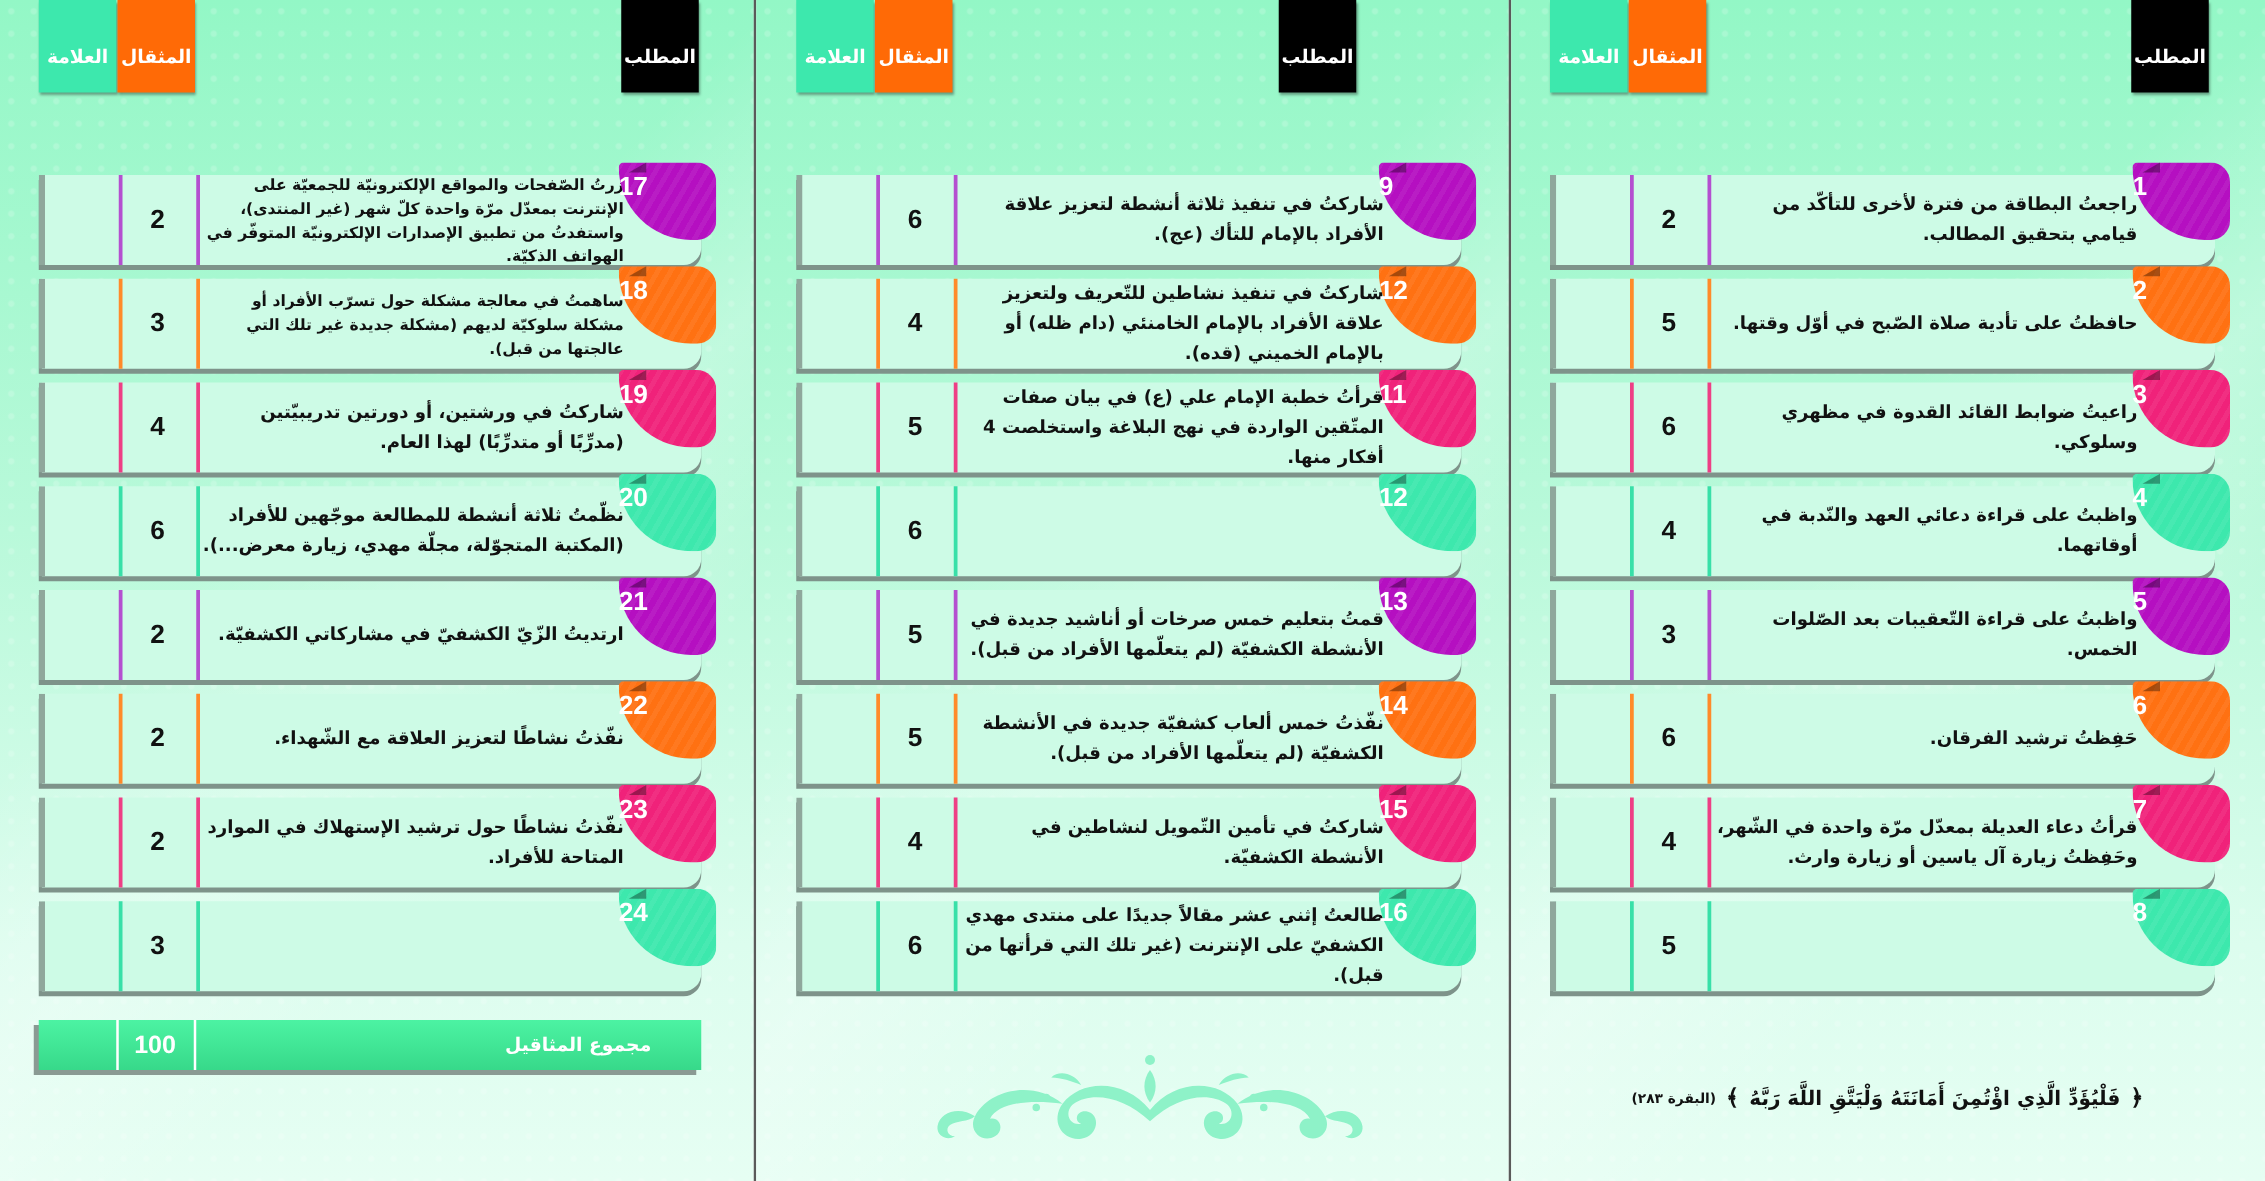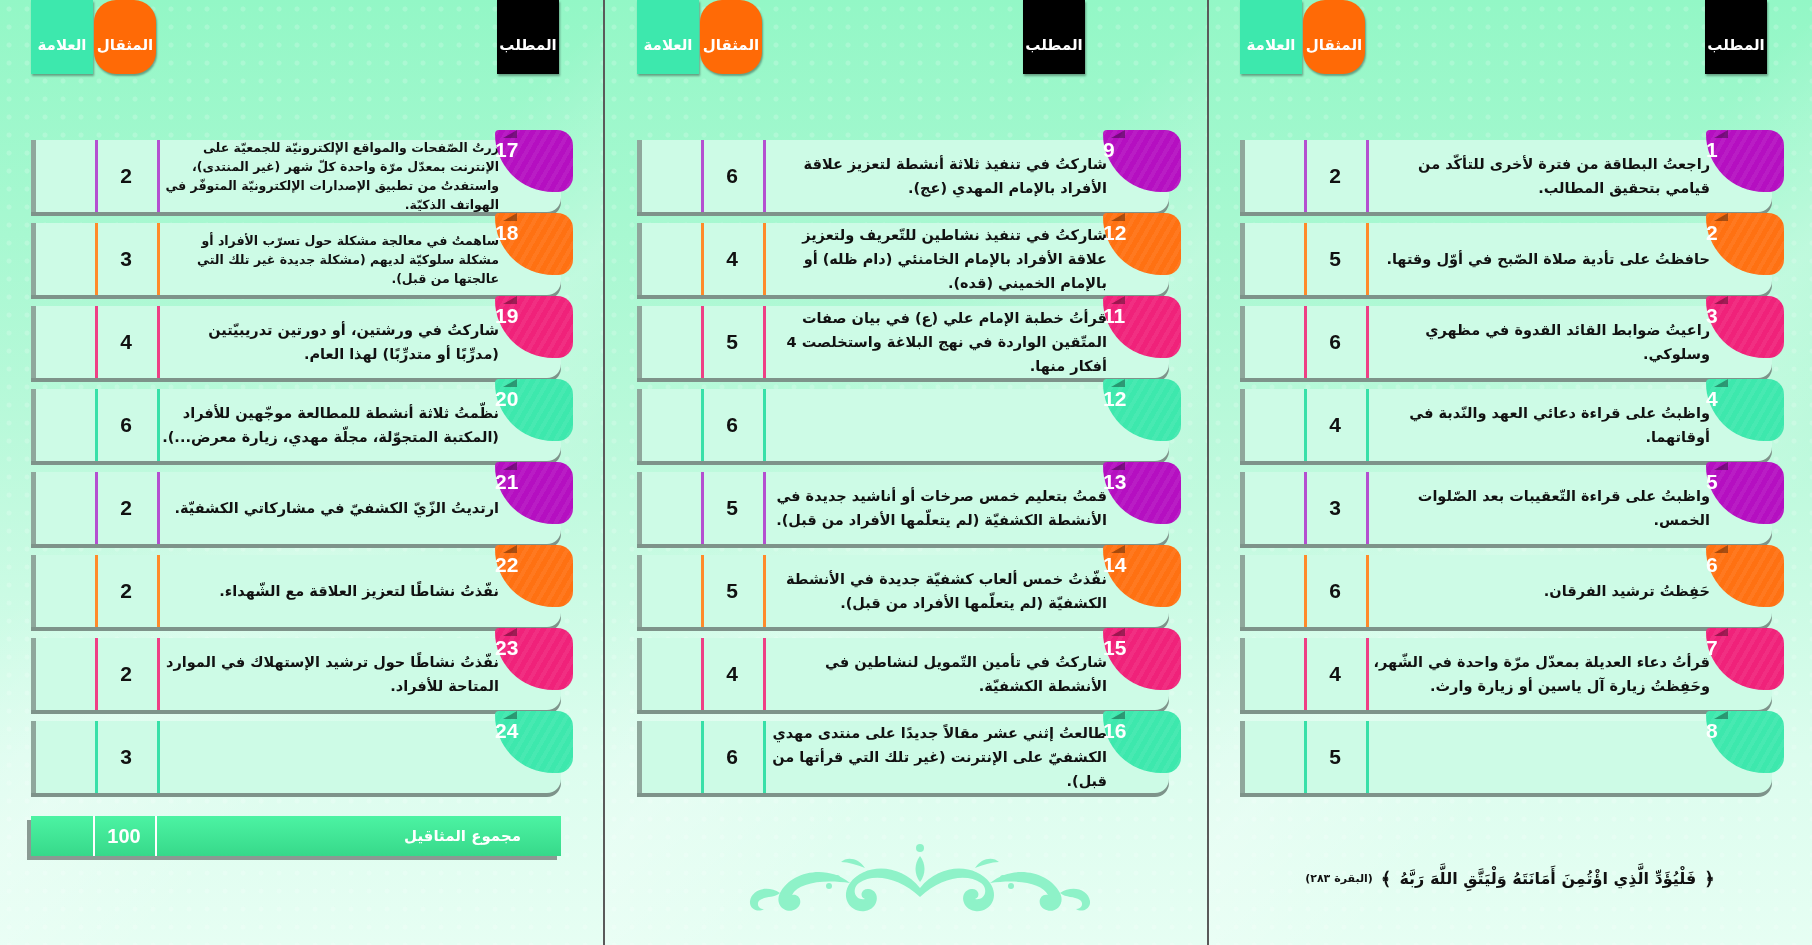--- a/index.html
+++ b/index.html
@@ -27,21 +27,21 @@
   .divider { position: absolute; top: 0; width: 2px; height: 945px; background: #5a5a5a; }
 
   .hdr {
     position: absolute; top: 0; height: 74px; width: 62px;
     color: #fff; font-weight: bold; font-size: 15px;
     display: flex; align-items: center; justify-content: center;
     padding-top: 16px; direction: rtl;
     box-shadow: 1px 2px 2px rgba(0,0,0,0.35);
   }
   .hdr-purple { background: #000000; }
-  .hdr-orange { background: #ff6a06; border-radius: 22px; }
+  .hdr-orange { background: #ff6a06; }
   .hdr-teal { background: #3de8ad; }
 
   .row {
     position: absolute; height: 72px;
     background: #cdfbe6;
     border-left: 5px solid #8fa79c;
     box-shadow: 0 4px 0 #7e938a;
     border-radius: 0 14px 14px 0;
     direction: rtl;
   }
@@ -184,21 +184,21 @@
         <div class="vline" style="left:59px;background:#38e0a8"></div>
         <div class="cell-weight">5</div>
         <div class="vline" style="left:121px;background:#38e0a8"></div>
         <div class="tab" style="background-color:#3de8ad">8</div>
       </div>
     <div class="row" style="left: 637px; width: 532px; top: 140px;">
         <div class="cell-grade"></div>
         <div class="vline" style="left:59px;background:#b44fd0"></div>
         <div class="cell-weight">6</div>
         <div class="vline" style="left:121px;background:#b44fd0"></div>
-        <div class="text">شاركتُ في تنفيذ ثلاثة أنشطة لتعزيز علاقة الأفراد بالإمام المهدي (عج).</div>
+        <div class="text">شاركتُ في تنفيذ ثلاثة أنشطة لتعزيز علاقة الأفراد بالإمام للتأك (عج).</div>
         <div class="tab" style="background-color:#b50fc1">9</div>
       </div>
     <div class="row" style="left: 637px; width: 532px; top: 223px;">
         <div class="cell-grade"></div>
         <div class="vline" style="left:59px;background:#ff8a2a"></div>
         <div class="cell-weight">4</div>
         <div class="vline" style="left:121px;background:#ff8a2a"></div>
         <div class="text">شاركتُ في تنفيذ نشاطين للتّعريف ولتعزيز علاقة الأفراد بالإمام الخامنئي (دام ظله) أو بالإمام الخميني (قده).</div>
         <div class="tab" style="background-color:#ff7112">12</div>
       </div>

